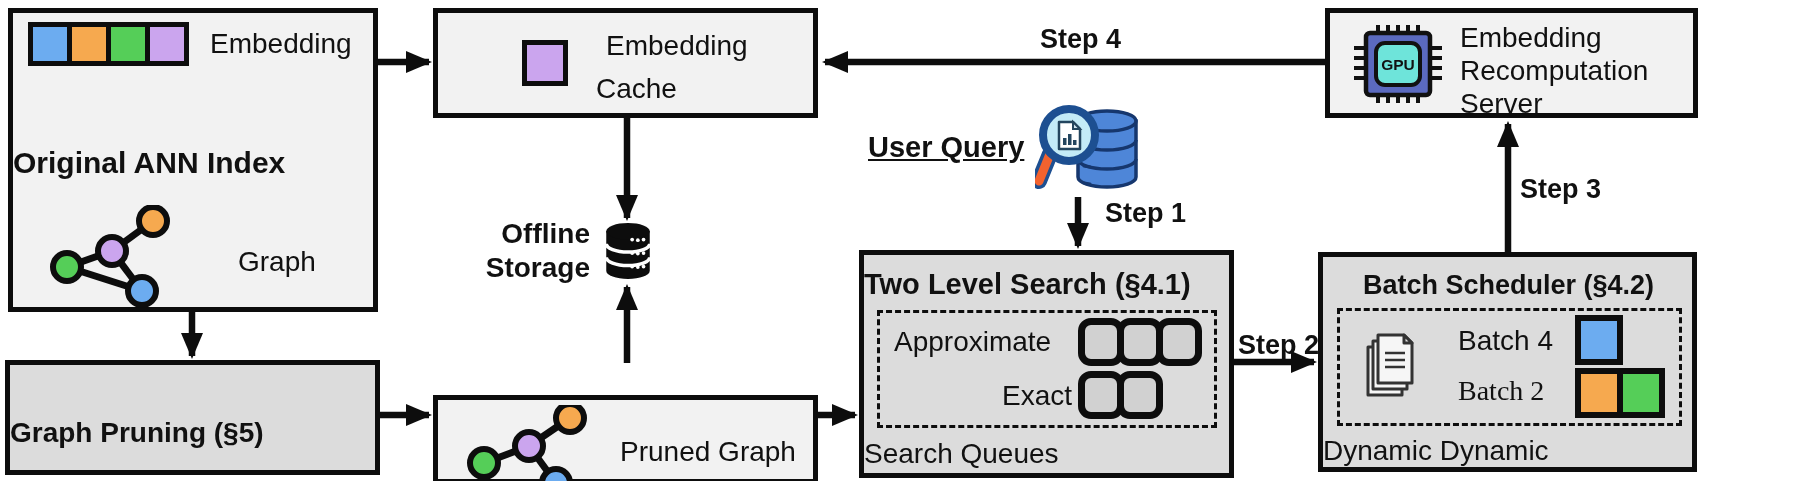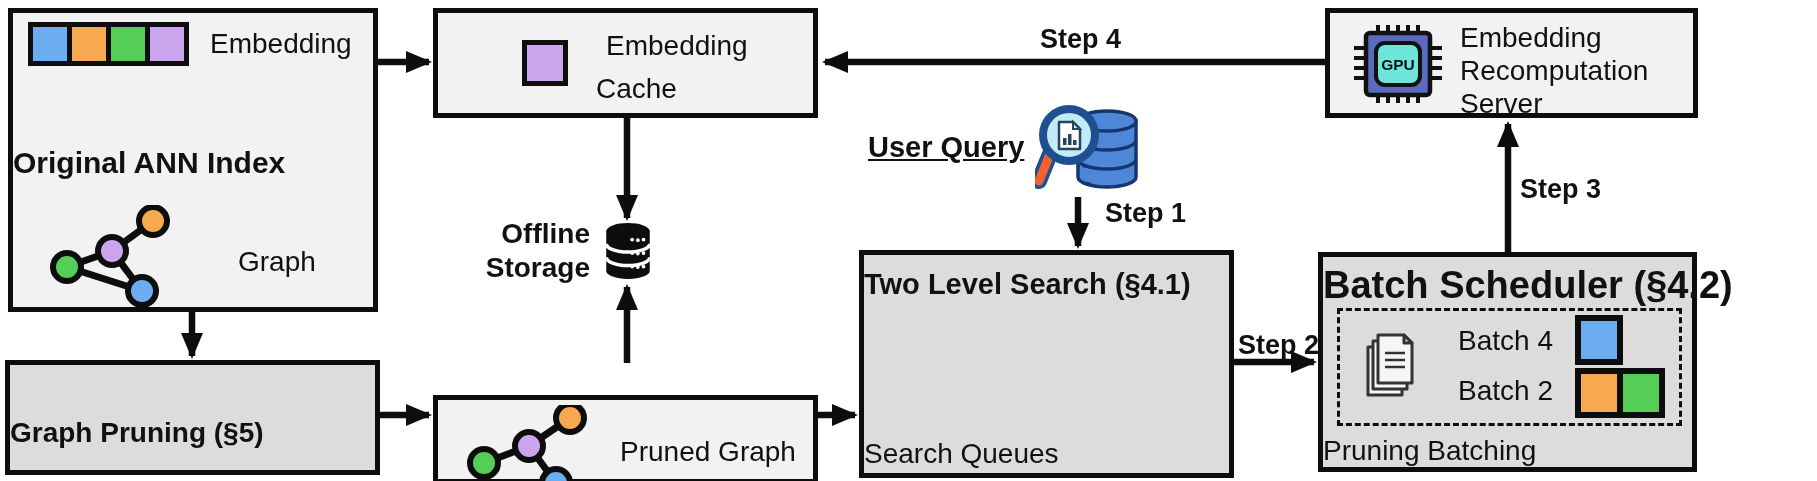--- a/index.html
+++ b/index.html
@@ -156,50 +156,63 @@
         <path d="M38,27 l7,7 h-7 z" fill="#cfe3ef" stroke="#23455E" stroke-width="2"></path>
         <rect x="28" y="43" width="3.5" height="7" fill="#23455E"></rect>
         <rect x="33" y="39" width="3.5" height="11" fill="#23455E"></rect>
         <rect x="38" y="45" width="3.5" height="5" fill="#23455E"></rect>
       </g>
     </g>
   </svg>
 
   <div class="box dark" style="left:859px;top:250px;width:375px;height:228px;">
     <div class="lbl bold center" style="top:13px;font-size:29px;">Two Level Search (§4.1)</div>
+    <div class="dashed" style="left:13px;top:55px;width:340px;height:118px;">
+      <div class="lbl" style="left:14px;top:12px;">Approximate</div>
+      <div class="slot-row" style="left:198px;top:5px;">
+        <div class="slot"></div>
+        <div class="slot"></div>
+        <div class="slot"></div>
+      </div>
+      <div class="lbl" style="left:122px;top:66px;">Exact</div>
+      <div class="slot-row" style="left:198px;top:58px;">
+        <div class="slot"></div>
+        <div class="slot"></div>
+      </div>
+    </div>
     <div class="lbl center" style="top:182px;">Search Queues</div>
   </div>
 
   <div class="box dark" style="left:1318px;top:252px;width:379px;height:220px;">
-    <div class="lbl bold center" style="top:12px;font-size:38px;">Batch Scheduler (§4.2)</div>
+    <div class="lbl bold center" style="top:12px;font-size:27px;padding-left:40px;">Batch Scheduler (§4.2)</div>
     <div class="dashed" style="left:14px;top:51px;width:345px;height:118px;">
       <svg class="abs" style="left:18px;top:18px;" width="72" height="80" viewBox="0 0 72 80">
         <g fill="#f6f6f6" stroke="#333333" stroke-width="3" stroke-linejoin="round">
           <rect x="10" y="18" width="34" height="48"></rect>
           <rect x="15" y="12" width="34" height="48"></rect>
           <path d="M20,6 h26 l8,8 v40 h-34 z"></path>
           <path d="M46,6 l8,8 h-8 z" fill="#dddddd"></path>
         </g>
         <g stroke="#333333" stroke-width="2.5">
           <line x1="27" y1="24" x2="47" y2="24"></line>
           <line x1="27" y1="31" x2="47" y2="31"></line>
           <line x1="27" y1="38" x2="47" y2="38"></line>
         </g>
       </svg>
       <div class="lbl" style="left:118px;top:13px;">Batch 4</div>
       <div class="batch-sq" style="left:235px;top:4px;">
         <div class="bcell" style="background-color: rgb(108, 172, 240);"></div>
       </div>
-      <div class="lbl" style="left:118px;top:63px;">Batch 2</div>
+      <div class="lbl" style="left:118px;top:63px;font-family:Liberation Serif, serif;">Batch 2</div>
       <div class="batch-sq" style="left:235px;top:57px;">
         <div class="bcell" style="background-color: rgb(246, 169, 79);"></div>
         <div class="bcell" style="background-color: rgb(85, 206, 88);"></div>
       </div>
     </div>
-    <div class="lbl center" style="top:177px;">Pruning Batching</div>
+    <div class="lbl center" style="top:177px;">Dynamic Dynamic</div>
   </div>
 
   <div class="box light" style="left:1325px;top:8px;width:373px;height:110px;">
     <svg class="abs" style="left:20px;top:9px;" width="96" height="84" viewBox="0 0 96 84">
       <g stroke="#111" stroke-width="4">
         <line x1="28" y1="3" x2="28" y2="13"></line>
           <line x1="38" y1="3" x2="38" y2="13"></line>
         <line x1="48" y1="3" x2="48" y2="13"></line>
           <line x1="58" y1="3" x2="58" y2="13"></line>
         <line x1="68" y1="3" x2="68" y2="13"></line>

